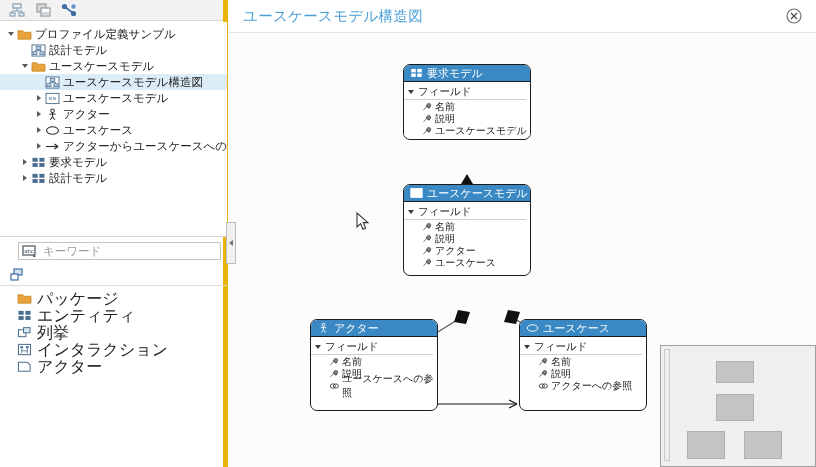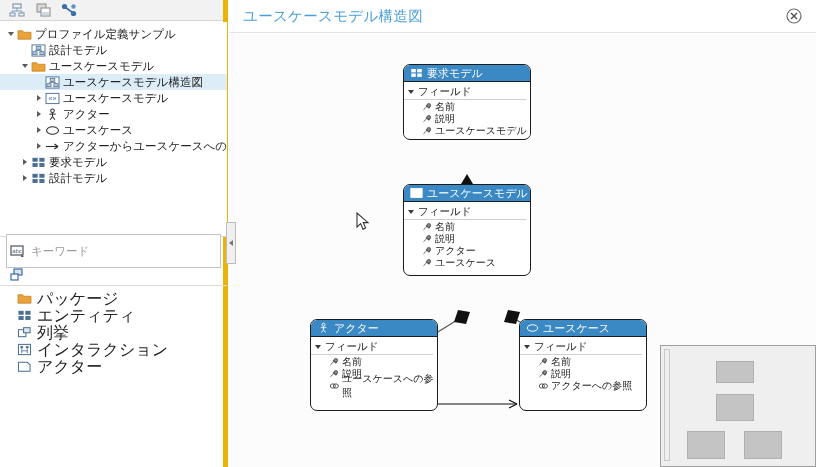--- a/index.html
+++ b/index.html
@@ -61,21 +61,22 @@
     position: absolute; top: 240px; left: 0;
     width: 227px; height: 22px;
     display: flex; align-items: center;
     padding: 0 6px;
   }
   #search-box {
     flex: 1; height: 18px;
     border: 1px solid #c4c4c4;
     background: #fff;
     display: flex; align-items: center;
-    padding: 16px 3px;
+    padding: 0 3px;
+    margin-left: 12px;
   }
   .kw-icon { width: 15px; height: 13px; flex: 0 0 15px; margin-right: 4px; }
   #search-input {
     border: 0; outline: 0; flex: 1;
     font-family: "Liberation Sans", sans-serif;
     font-size: 11.5px; color: #333;
     background: transparent;
   }
   #search-input::placeholder { color: #9a9a9a; }
   #palette-toolbar {

